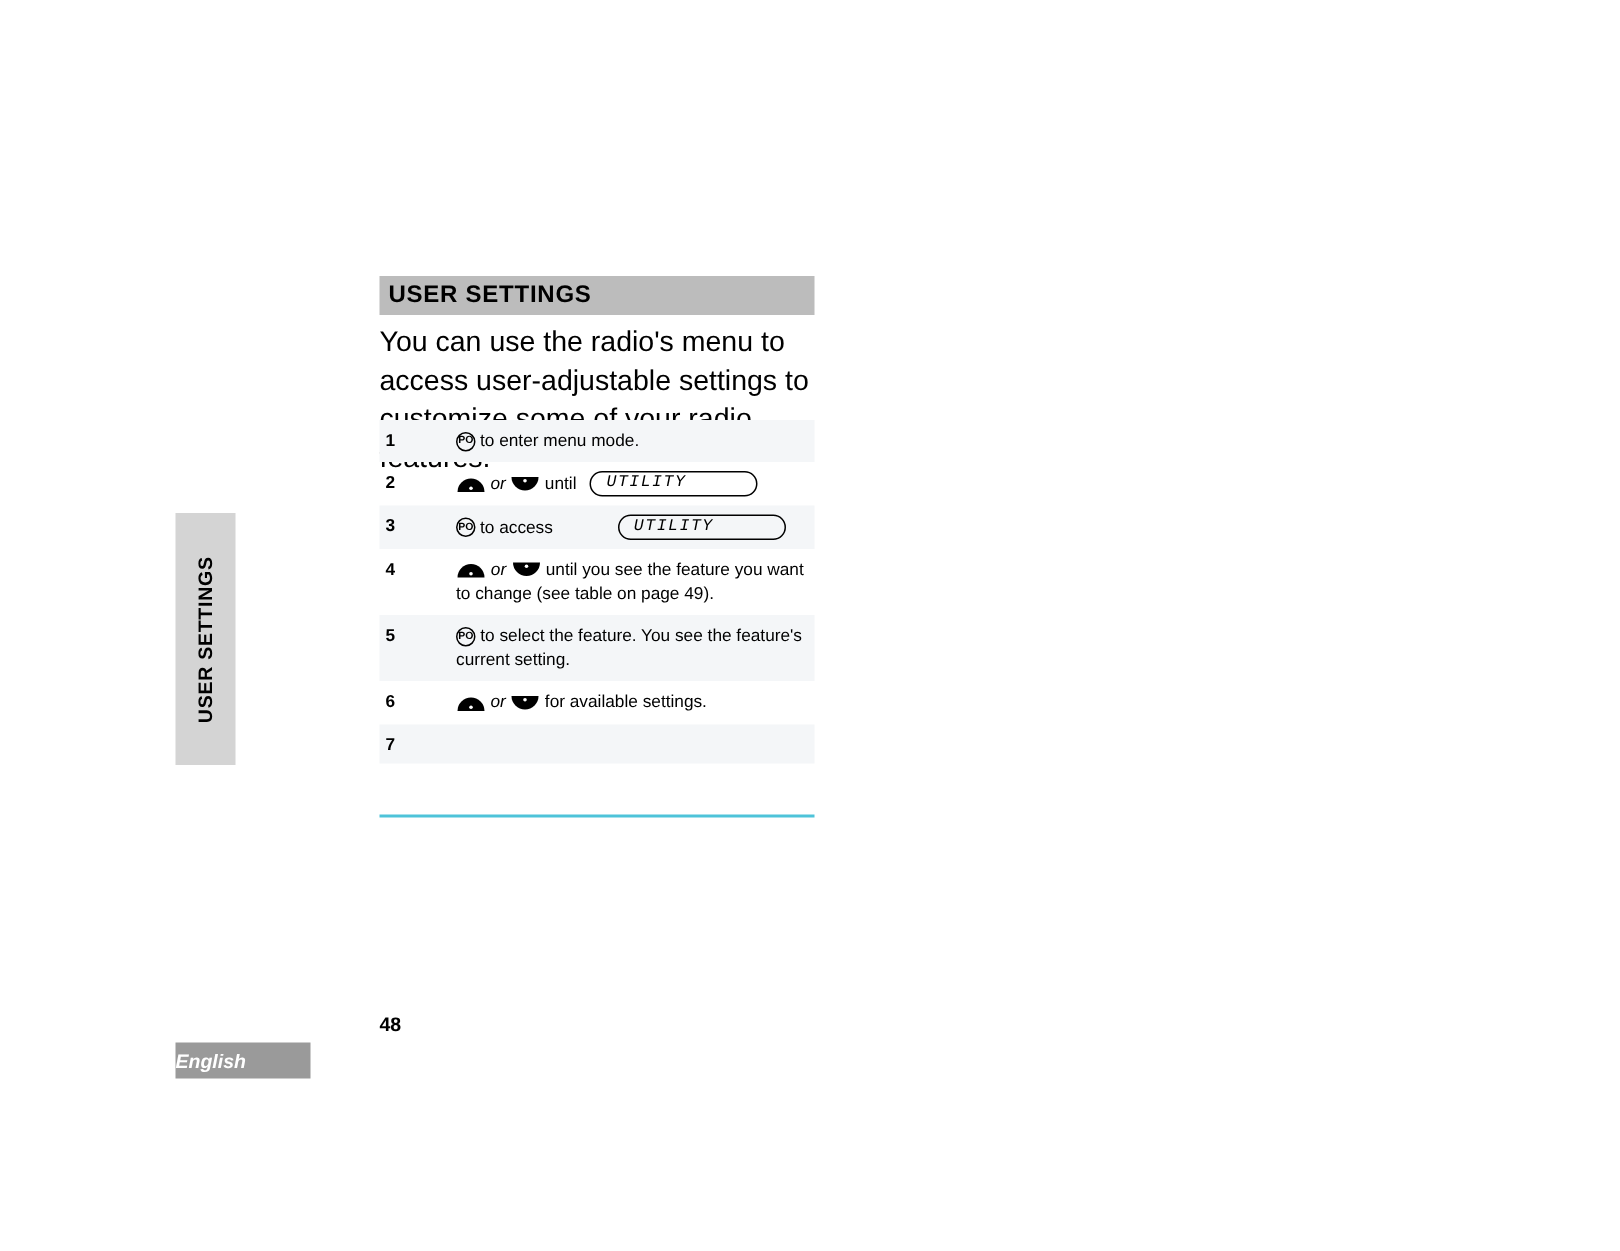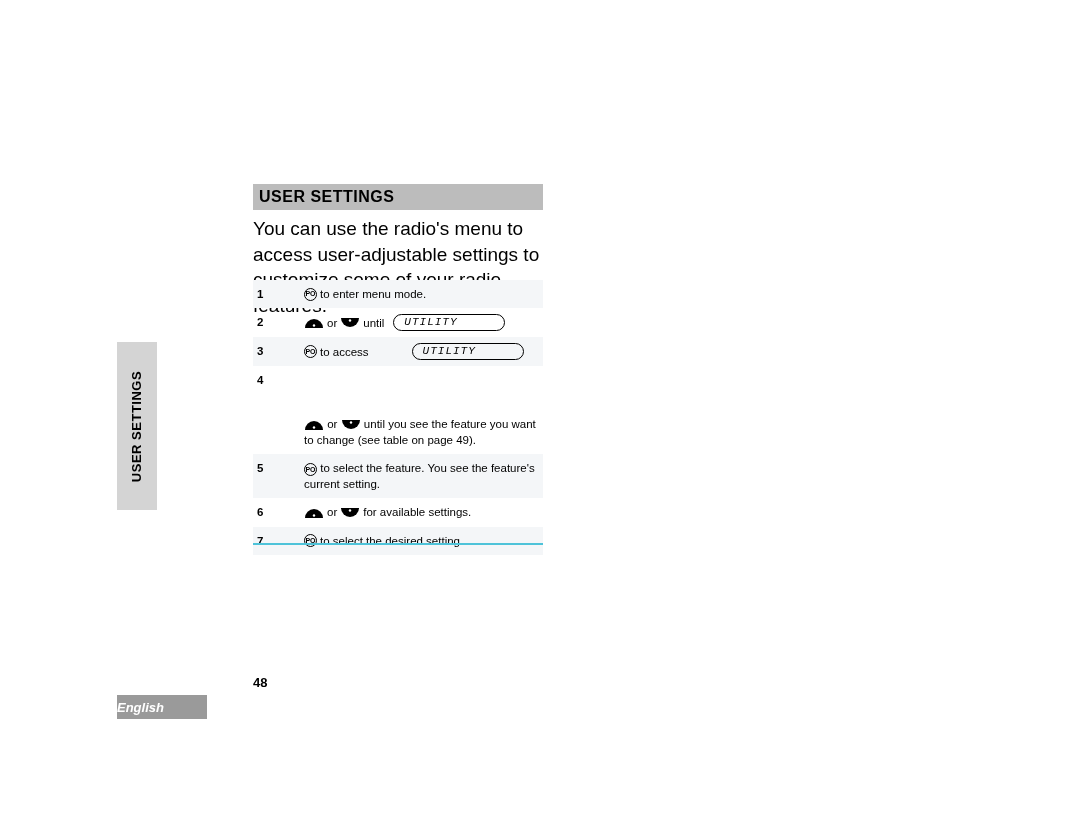--- a/index.html
+++ b/index.html
@@ -90,21 +90,21 @@
     display: flex;
     flex-wrap: wrap;
     align-items: center;
     gap: 3px 3px;
     line-height: 1.4;
     padding-left: 33px;
   }
   .step-text {
     font-size: 11.5px;
   }
-  .it { }
+  .it { font-style: italic; }
   .display-box {
     border: 1.5px solid #000;
     border-radius: 10px;
     padding: 2px 10px 2px 10px;
     font-family: "Courier New", monospace;
     font-style: italic;
     font-size: 11px;
     letter-spacing: 1px;
     width: 90px;
     text-align: left;
@@ -212,21 +212,21 @@
       <div class="step-num">3</div>
       <div class="step-body">
         <span class="icon-circle">PO</span>
         <span class="step-text">to access</span>
         <span class="display-box" style="margin-left:40px">UTILITY</span>
       </div>
     </div>
 
     <div class="step">
       <div class="step-num">4</div>
-      <div class="step-body" style="display:block;margin-top:44px;">
+      <div class="step-body" style="display:block;">
         <span class="icon-dome">
           <svg width="20" height="12" viewBox="0 0 20 12">
               <path d="M1 11 A9 9 0 0 1 19 11 Z" fill="#000"></path>
               <circle cx="10" cy="8.5" r="1.2" fill="#fff"></circle>
             </svg>
         </span>
         <span class="step-text it">or</span>
         <span class="icon-dome">
           <svg width="20" height="12" viewBox="0 0 20 12">
               <path d="M1 1 A9 9 0 0 0 19 1 Z" fill="#000"></path>
@@ -260,24 +260,20 @@
               <path d="M1 1 A9 9 0 0 0 19 1 Z" fill="#000"></path>
               <circle cx="10" cy="3.5" r="1.2" fill="#fff"></circle>
             </svg>
         </span>
         <span class="step-text">for available settings.</span>
       </div>
     </div>
 
     <div class="step shade">
       <div class="step-num">7</div>
-      <div class="step-body">
-        <span class="icon-circle">PO</span>
-        <span class="step-text">to select the desired setting.</span>
-      </div>
     </div>
 
   </div>
 
   <div class="rule-cyan" style="top:543px"></div>
 
   <div class="page-num">48</div>
 
   <div class="lang-tab">
     <span class="lang-tab-text">English</span>

